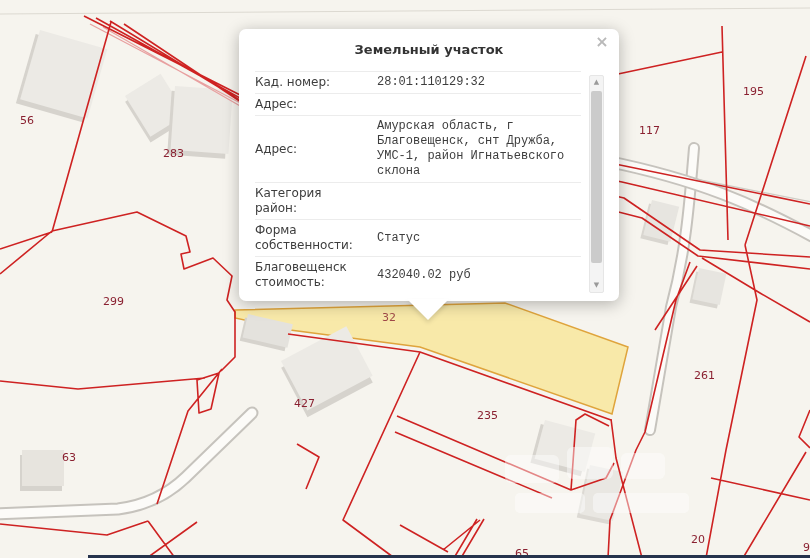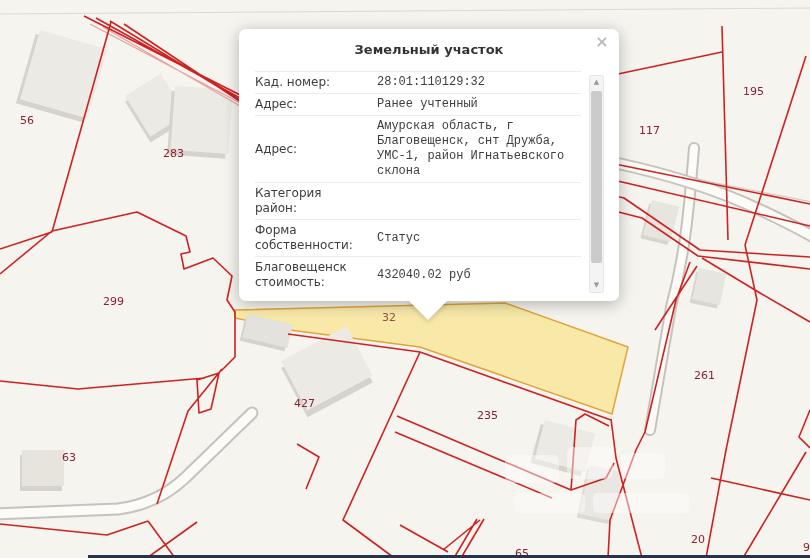--- a/index.html
+++ b/index.html
@@ -190,21 +190,20 @@
   <div class="popup-close">×</div>
 
   <div class="popup-fields">
   <div class="f-row">
     <div class="f-label">Кад. номер:</div>
     <div class="f-value">28:01:110129:32</div>
   </div>
 
   <div class="f-row">
     <div class="f-label">Адрес:</div>
-    <div class="f-value">Ранее учтенный</div>
   </div>
 
   <div class="f-row">
     <div class="f-label">Адрес:</div>
     <div class="f-value">Амурская область, г Благовещенск, снт Дружба, УМС-1, район Игнатьевского склона</div>
   </div>
 
   <div class="f-row">
     <div class="f-label">Категория район:</div>
   </div>

